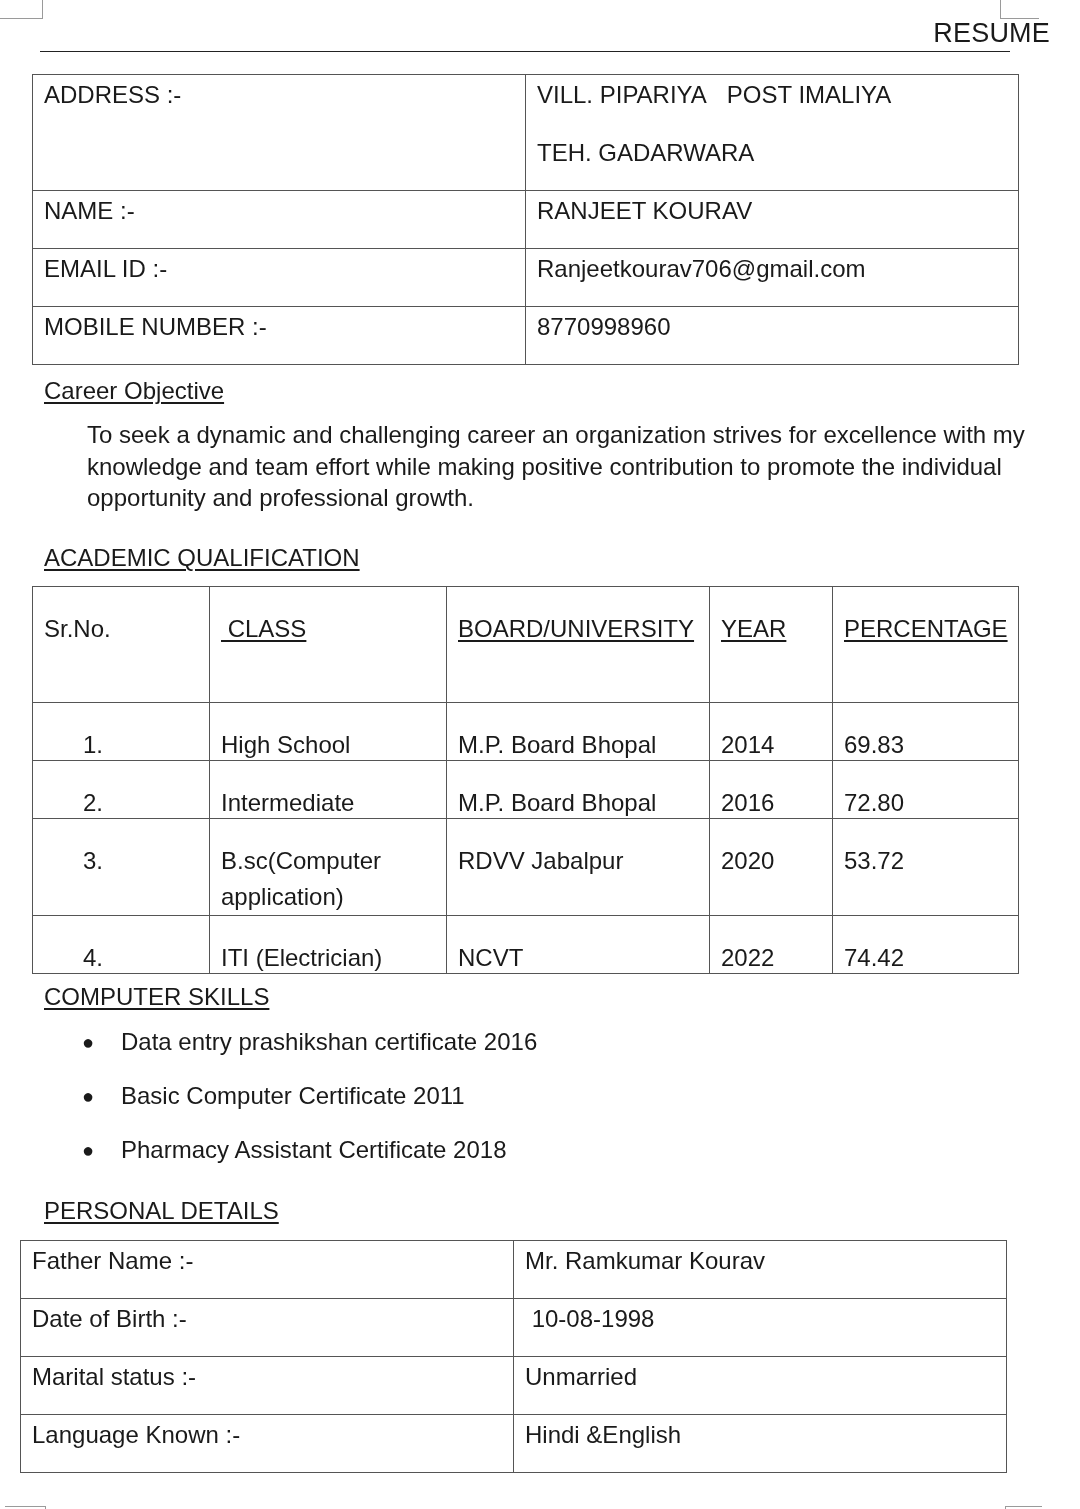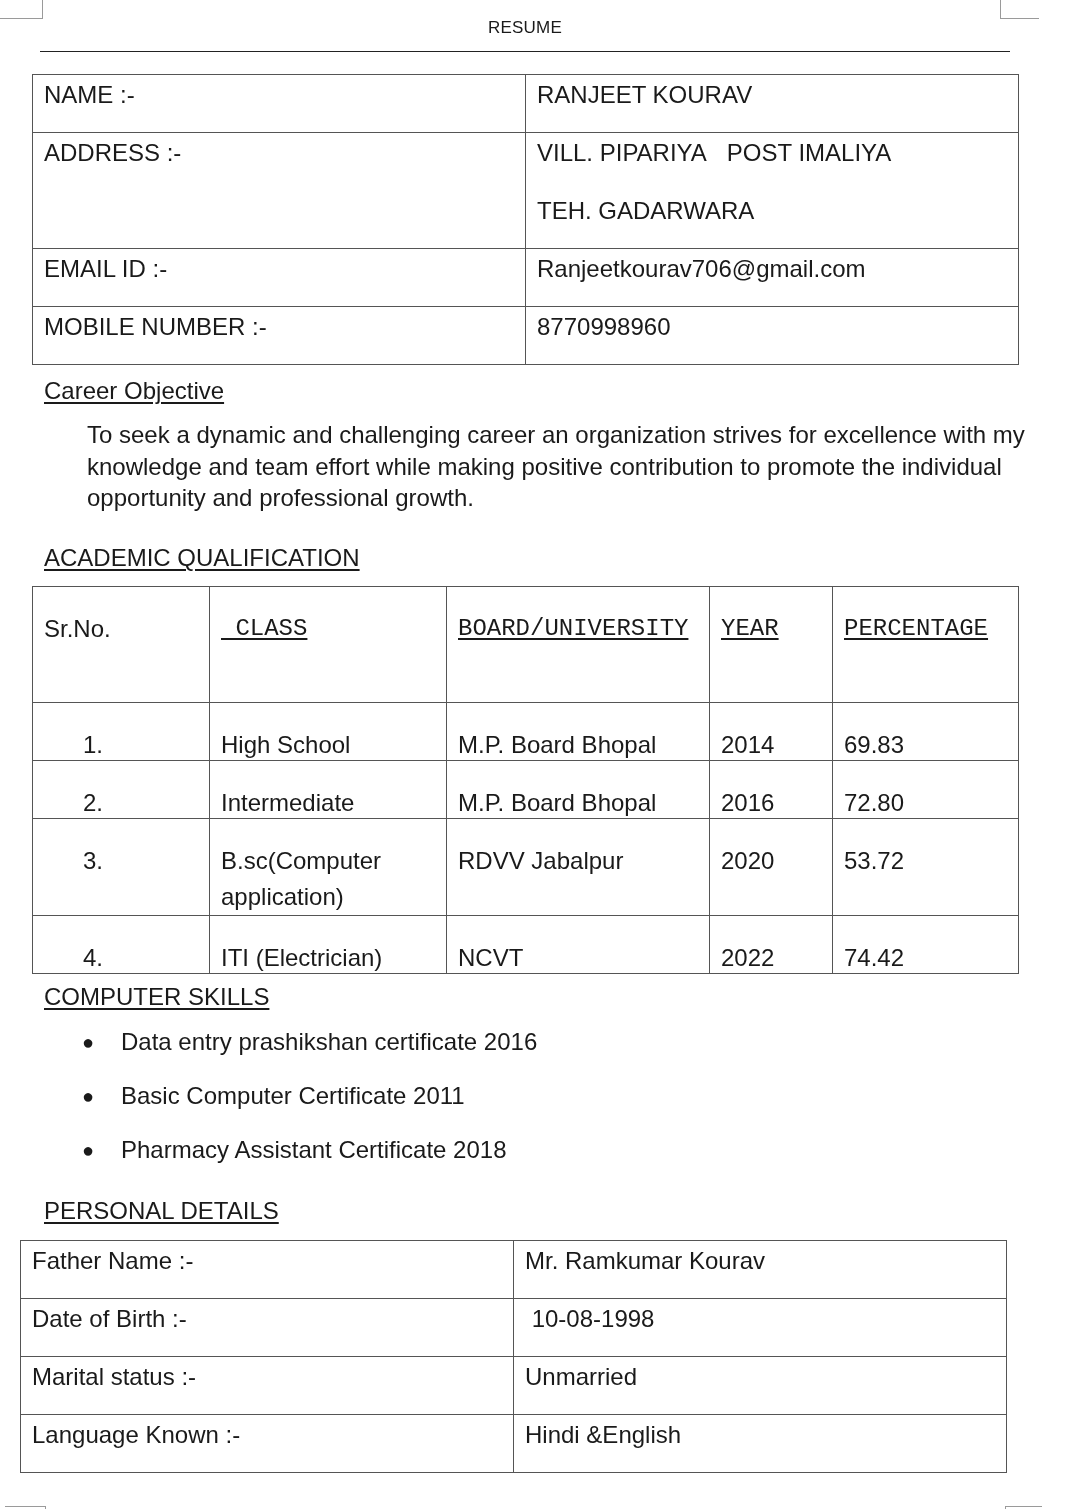--- a/index.html
+++ b/index.html
@@ -7,22 +7,22 @@
     width: 1080px; height: 1509px; position: relative; overflow: hidden;
     font-family: "Liberation Sans", sans-serif; color: #1a1a1a;
   }
   .corner { position: absolute; border-color: #9a9a9a; border-style: solid; border-width: 0; }
   .c-tl { left: 0; top: 0; width: 42px; height: 18px; border-right-width: 1.5px; border-bottom-width: 1.5px; }
   .c-tr { left: 1000px; top: 0; width: 38px; height: 18px; border-left-width: 1.5px; border-bottom-width: 1.5px; }
   .c-bl { left: 5px; top: 1506px; width: 40px; height: 3px; border-top-width: 1.5px; border-right-width: 1.5px; }
   .c-br { left: 1005px; top: 1506px; width: 36px; height: 3px; border-top-width: 1.5px; border-left-width: 1.5px; }
 
   .title {
-    position: absolute; left: 0; width: 1050px; top: 18px; text-align: center;
-    font-size: 17px; font-weight: 500; letter-spacing: 0.2px;
+    position: absolute; left: 0; width: 1050px; top: 18px; text-align: right;
+    font-size: 27px; font-weight: 500; letter-spacing: 0.2px;
   }
   .title-rule { position: absolute; left: 40px; top: 51px; width: 970px; height: 0; border-top: 1.5px solid #222; }
 
   table { border-collapse: collapse; position: absolute; }
   td { border: 1.5px solid #555; vertical-align: top; font-size: 24px; padding: 0; }
   td .cell { padding: 5px 0 0 11px; line-height: 30px; }
 
   .info-table { left: 32px; top: 74px; width: 987px; }
   .info-table td { width: 50%; }
 
@@ -30,21 +30,21 @@
     position: absolute; left: 44px; font-size: 24px; text-decoration: underline;
     text-underline-offset: 3px; text-decoration-thickness: 1.5px; margin-top: 10px;
   }
   .objective {
     position: absolute; left: 44px; top: 419px; width: 975px;
     font-size: 24px; line-height: 31.5px; margin-left: 43px;
   }
 
   .acad-table { left: 32px; top: 586px; width: 987px; }
   .acad-table td .cell { padding-top: 3px; margin-top: 24px; }
-  .hdr { text-decoration: underline; text-underline-offset: 3px; font-family: Liberation Mono, monospace; }
+  .hdr { text-decoration: underline; text-underline-offset: 3px; }
   .num { padding-left: 50px !important; }
 
   .skills { position: absolute; left: 82px; top: 1025px; margin: 0; padding: 0; list-style: none; }
   .skills li { height: 54px; font-size: 24px; display: flex; align-items: flex-start; }
   .skills .bullet { width: 39px; font-size: 20px; line-height: 34px; }
   .skills .txt { line-height: 34px; }
 
   .personal-table { left: 20px; top: 1240px; width: 987px; }
   .personal-table td { width: 50%; }
 </style>
@@ -54,36 +54,36 @@
 <div class="corner c-tl"></div>
 <div class="corner c-tr"></div>
 <div class="corner c-bl"></div>
 <div class="corner c-br"></div>
 
 <div class="title">RESUME</div>
 <div class="title-rule"></div>
 
 <table class="info-table">
   <tbody>
-      <tr style="height:58px">
-    <td>
-          <div class="cell">NAME :-</div>
-        </td>
-    <td>
-          <div class="cell">RANJEET KOURAV</div>
-        </td>
-  </tr>
-  <tr style="height:116px">
+      <tr style="height:116px">
     <td>
           <div class="cell">ADDRESS :-</div>
         </td>
     <td>
       <div class="cell">VILL. PIPARIYA&nbsp;&nbsp;&nbsp;POST IMALIYA</div>
       <div class="cell" style="padding-top:28px">TEH. GADARWARA</div>
     </td>
+  </tr>
+  <tr style="height:58px">
+    <td>
+          <div class="cell">NAME :-</div>
+        </td>
+    <td>
+          <div class="cell">RANJEET KOURAV</div>
+        </td>
   </tr>
   <tr style="height:58px">
     <td>
           <div class="cell">EMAIL ID :-</div>
         </td>
     <td>
           <div class="cell">Ranjeetkourav706@gmail.com</div>
         </td>
   </tr>
   <tr style="height:58px">

